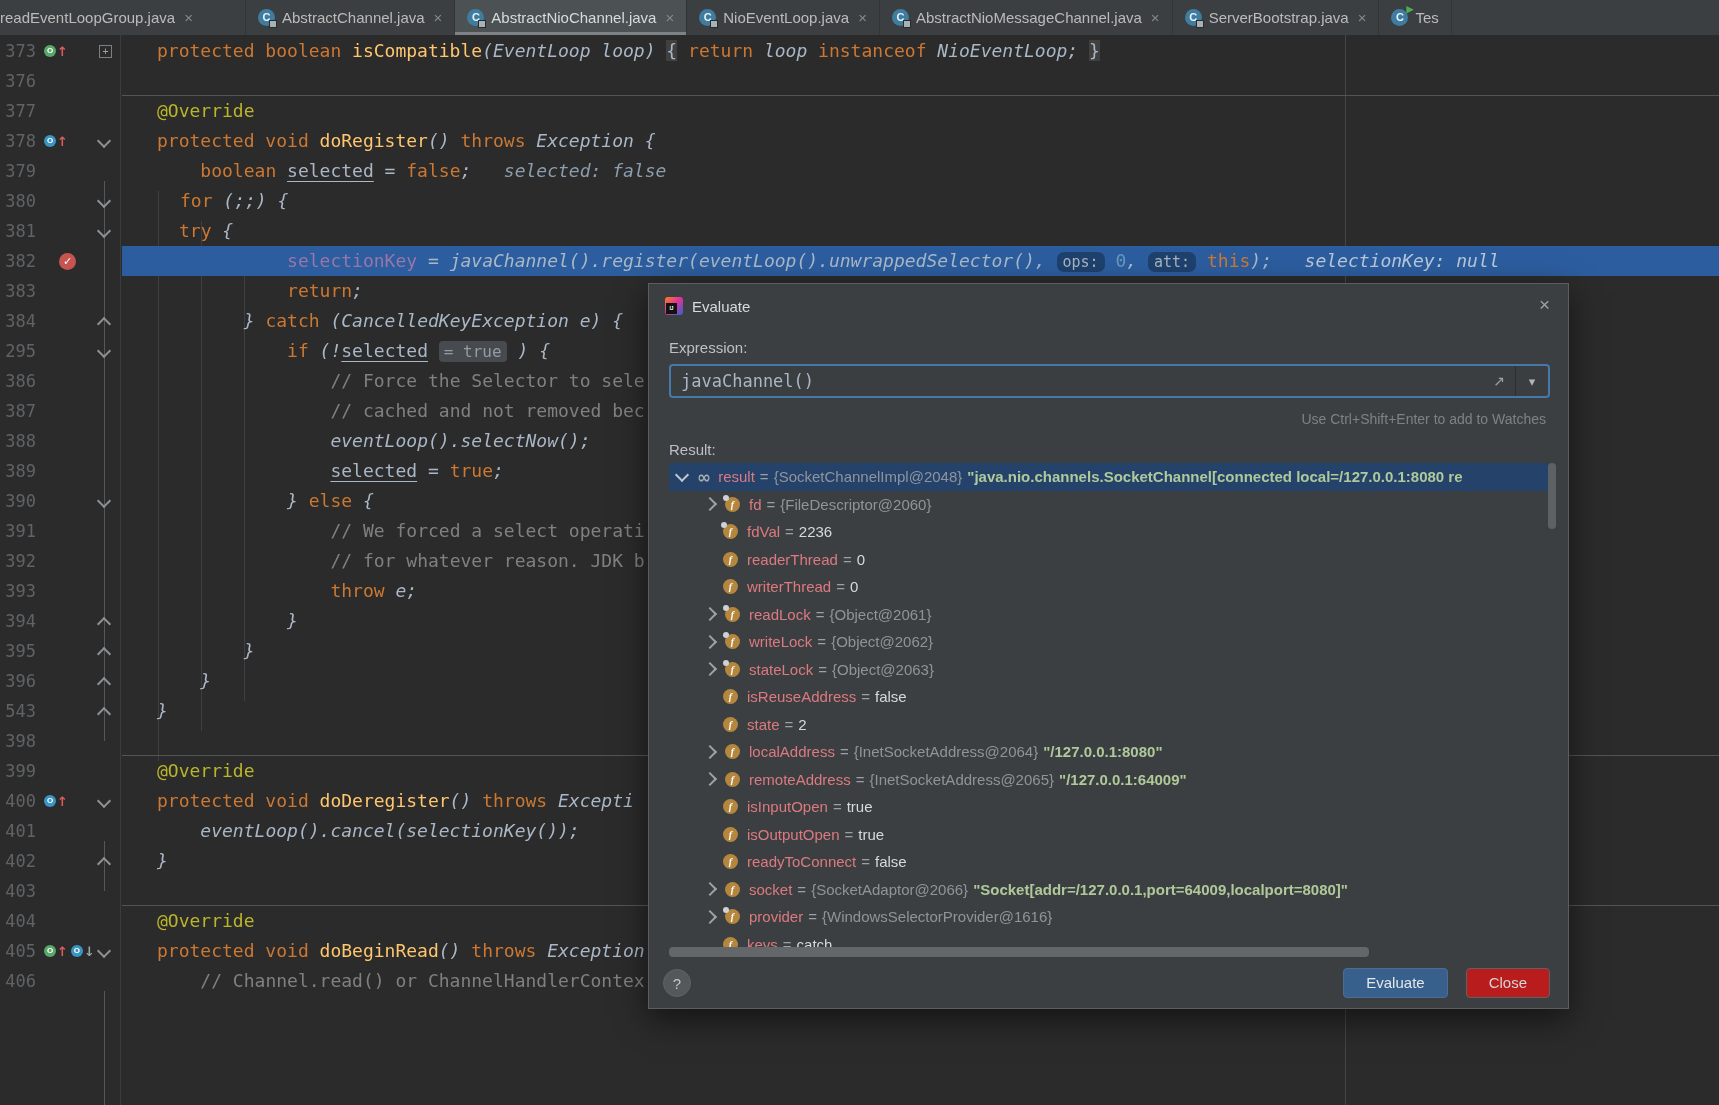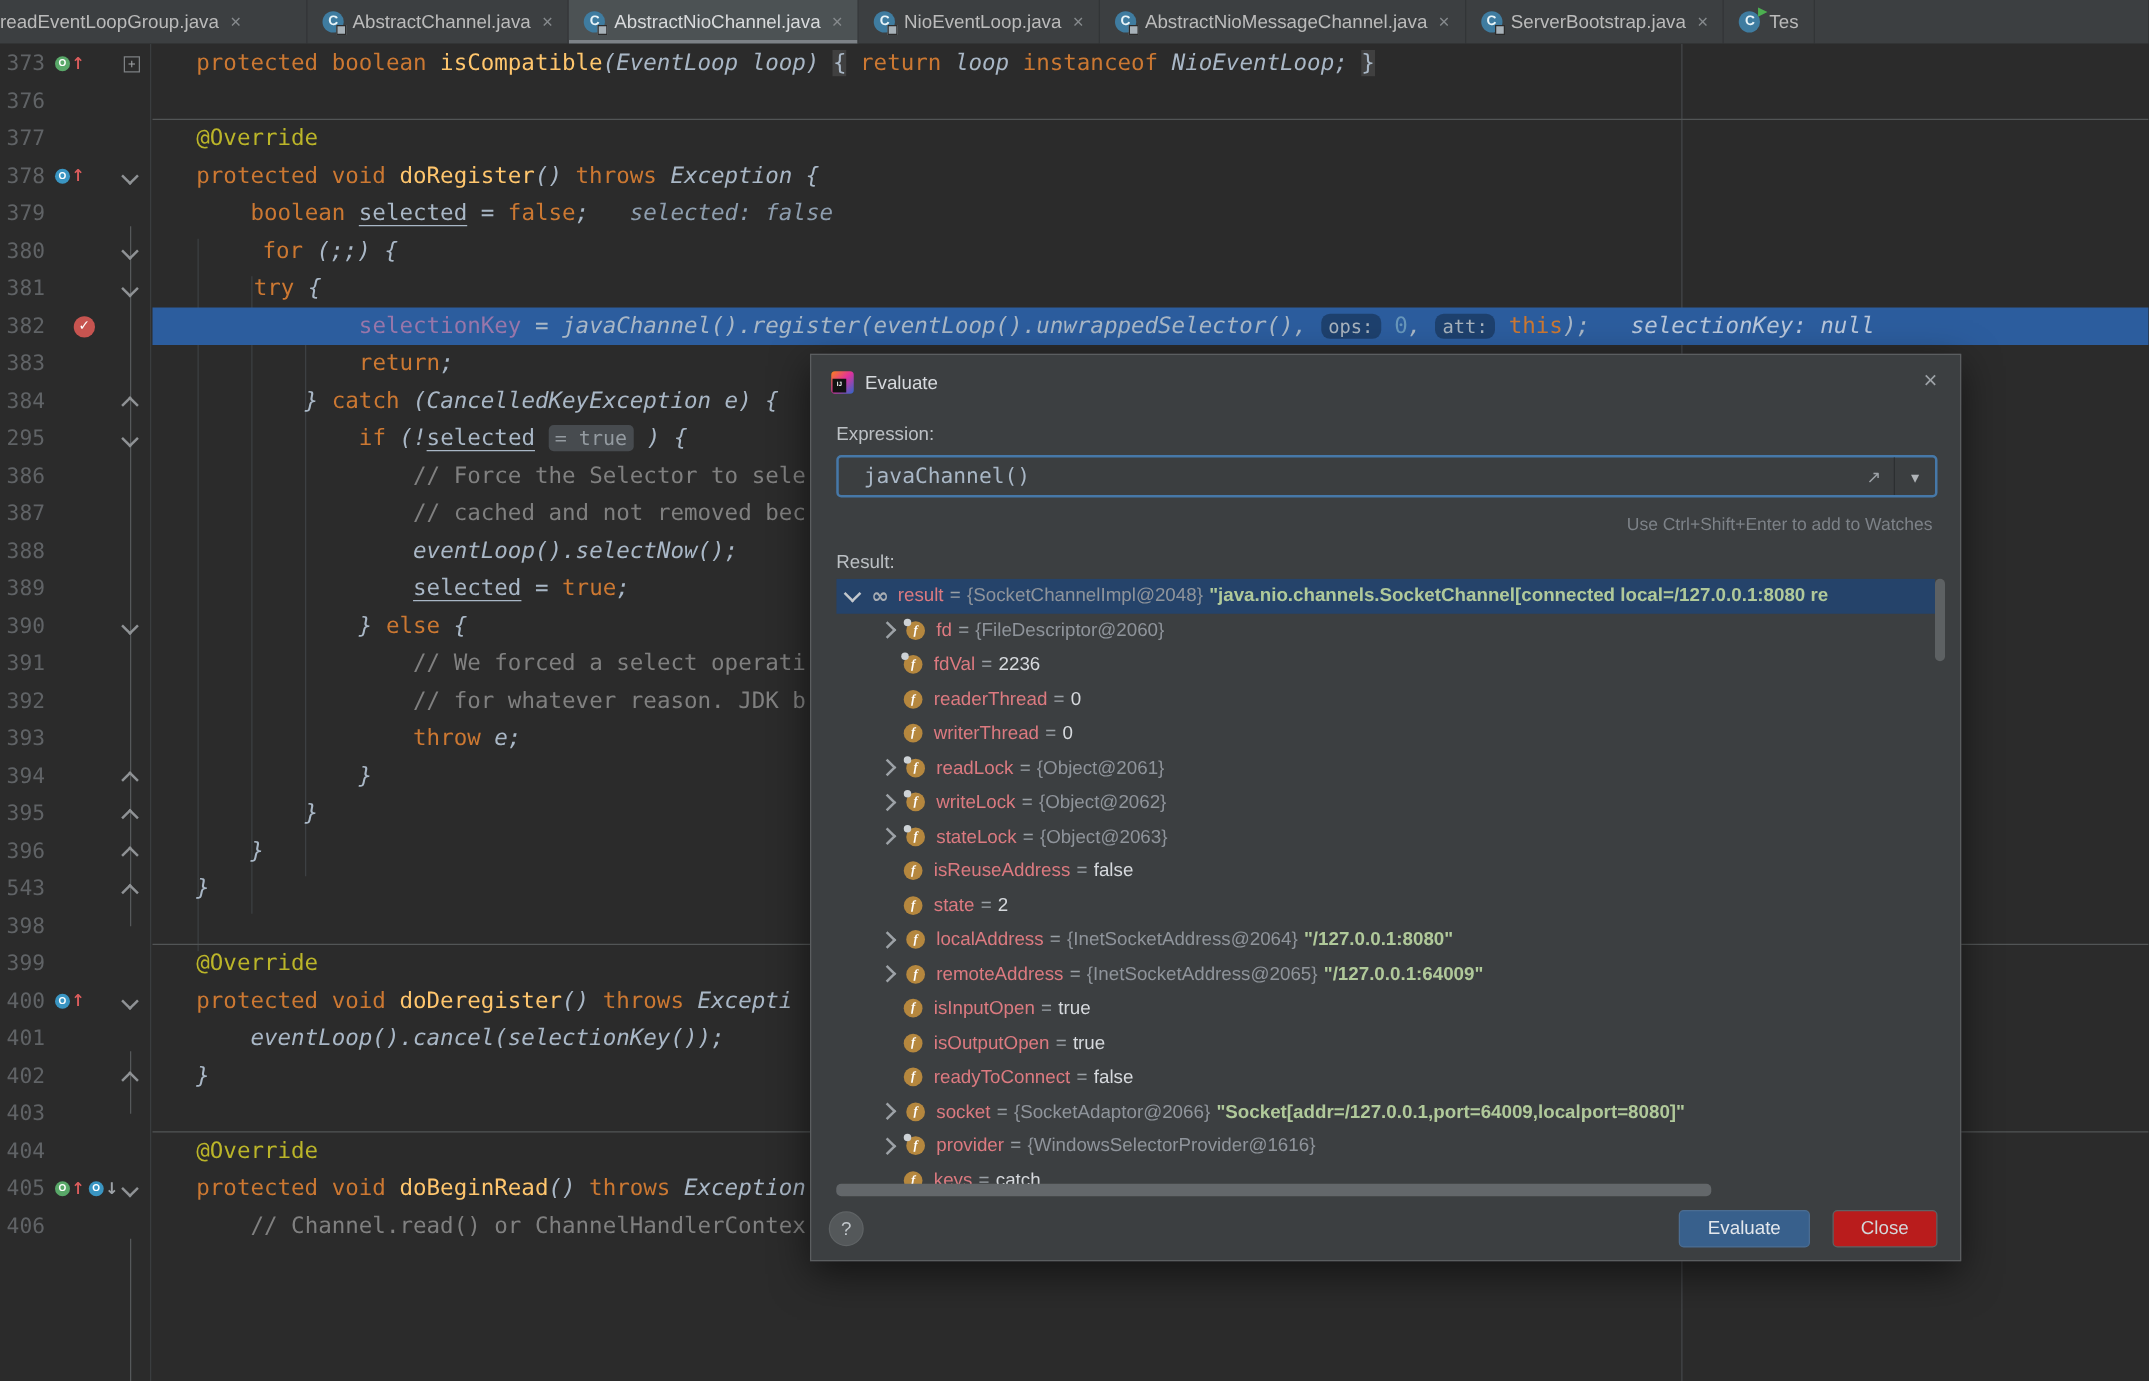--- a/index.html
+++ b/index.html
@@ -72,21 +72,21 @@
   .dlg-title{position:absolute;left:0;top:0;right:0;height:44px;display:flex;align-items:center;
     padding-left:16px;gap:9px;color:#d7dade;font-size:15px;}
   .ij{position:relative;width:18px;height:18px;border-radius:3px;flex:none;
     background:linear-gradient(135deg,#fc801d,#e0319b 48%,#2a67cb);}
   .ij b{position:absolute;left:1px;bottom:1px;width:11px;height:11px;background:#121212;color:#fff;
     font:bold 5px/11px "Liberation Sans",sans-serif;text-align:center;}
   .dlg-x{position:absolute;right:18px;top:10px;color:#9da2a7;font-size:19px;}
   .expr-label{position:absolute;left:20px;top:55px;color:#bcc0c4;font-size:15px;}
   .expr{position:absolute;left:20px;top:80px;width:881px;height:34px;background:#3b3e40;
     border:2px solid #4678a8;border-radius:4px;display:flex;align-items:center;box-sizing:border-box;}
-  .expr-text{flex:1;padding-left:20px;color:#a9b7c6;font:17px "DejaVu Sans Mono",monospace;}
+  .expr-text{flex:1;padding-left:10px;color:#a9b7c6;font:17px "DejaVu Sans Mono",monospace;}
   .expr-expand{color:#9da2a7;font-size:14px;margin-right:10px;}
   .expr-combo{width:32px;align-self:stretch;border-left:1px solid #2c2f31;color:#b0b4b8;
     display:flex;align-items:center;justify-content:center;font-size:13px;}
   .watches-hint{position:absolute;right:22px;top:127px;color:#7d8288;font-size:14px;}
   .result-label{position:absolute;left:20px;top:157px;color:#bcc0c4;font-size:15px;}
   .tree{position:absolute;left:20px;top:179px;width:879px;height:496px;overflow:hidden;}
   .trow{height:27.5px;display:flex;align-items:center;padding-left:8px;font-size:15px;
     color:#c8ccd0;overflow:hidden;white-space:nowrap;}
   .trow.lvl1{padding-left:36px;}
   .trow.sel{background:#25436a;}
@@ -194,26 +194,26 @@
           <span class="fold fold-down"></span>
           <span class="code" style="padding-left: 35px;"><span class="tk-k">protected void </span><span class="tk-m">doRegister</span><span class="tk-v">() </span><span class="tk-k">throws</span><span class="tk-v"> Exception {</span></span>
         </div>
         <div class="line">
           <span class="lnum">379</span>
           <span class="code" style="padding-left: 78.36px;"><span class="tk-k">boolean </span><span class="tk-u">selected</span><span class="tk-v"> = </span><span class="tk-k">false</span><span class="tk-v">;</span><span class="tk-dbg">   selected: false</span></span>
         </div>
         <div class="line">
           <span class="lnum">380</span>
           <span class="fold fold-down"></span>
-          <span class="code" style="padding-left: 88px;"><span class="tk-k">for</span><span class="tk-v"> (;;) {</span></span>
+          <span class="code" style="padding-left: 58px;"><span class="tk-k">for</span><span class="tk-v"> (;;) {</span></span>
         </div>
         <div class="line">
           <span class="lnum">381</span>
           <span class="fold fold-down"></span>
-          <span class="code" style="padding-left: 81px;"><span class="tk-k">try</span><span class="tk-v"> {</span></span>
+          <span class="code" style="padding-left: 57px;"><span class="tk-k">try</span><span class="tk-v"> {</span></span>
         </div>
         <div class="line cur">
           <span class="lnum">382</span>
           <span class="gicons">
             <span class="bpt">✓</span>
           </span>
           <span class="code" style="padding-left: 165.08px;"><span class="tk-f">selectionKey</span><span class="tk-v"> = javaChannel().register(eventLoop().unwrappedSelector(), </span><span class="tk-chip">ops:</span><span class="tk-v"> </span><span class="tk-n">0</span><span class="tk-v">, </span><span class="tk-chip">att:</span><span class="tk-v"> </span><span class="tk-k">this</span><span class="tk-v">);</span><span class="tk-dbg">   selectionKey: null</span></span>
         </div>
         <div class="line">
           <span class="lnum">383</span>

